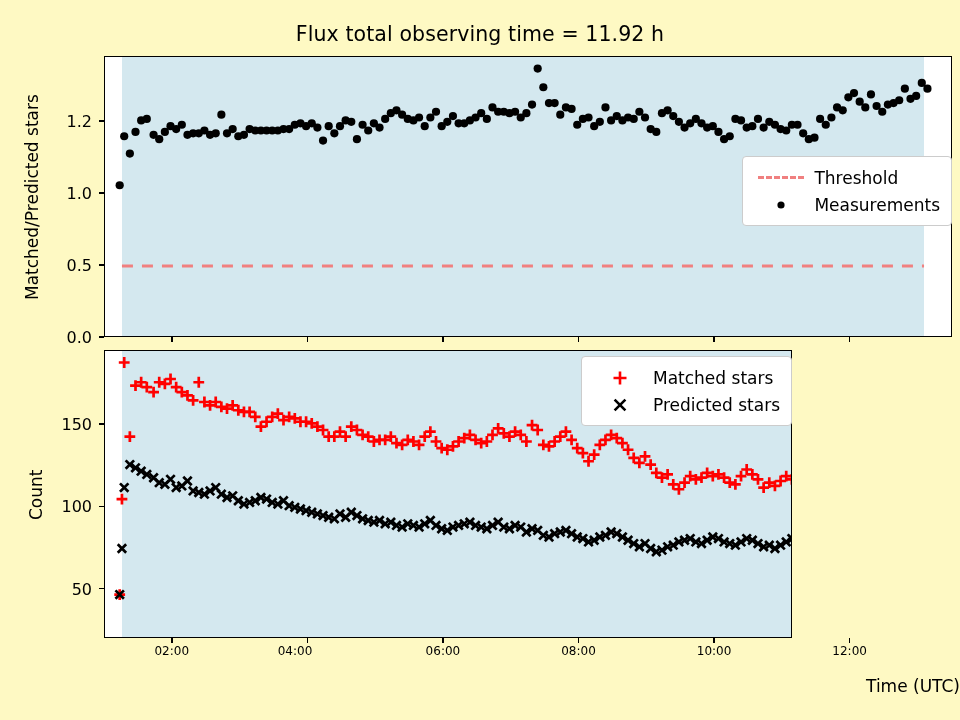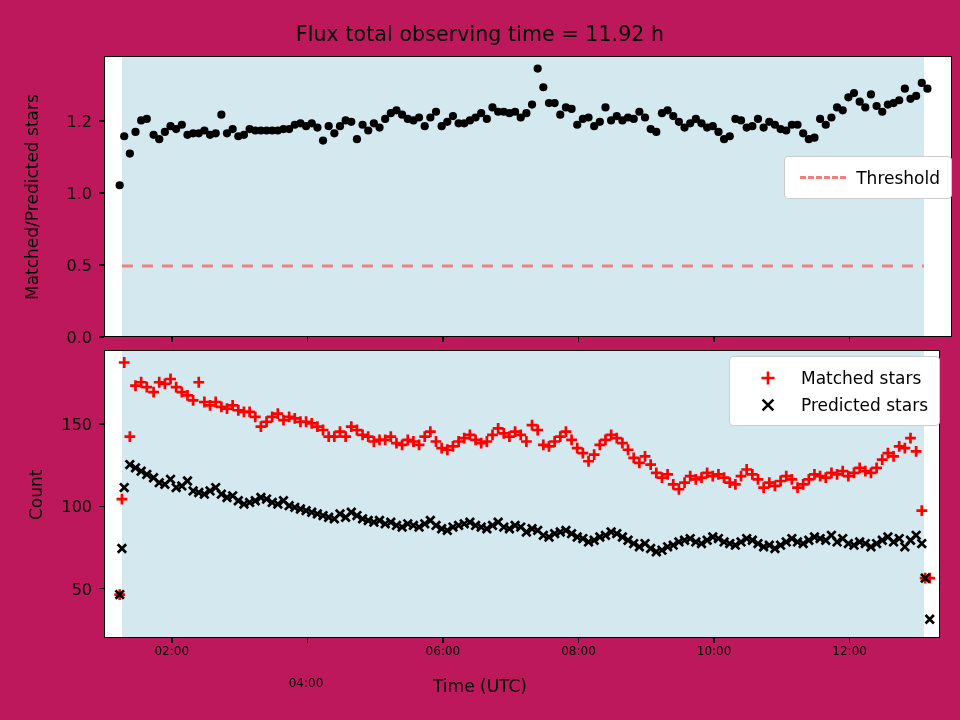--- a/index.html
+++ b/index.html
@@ -1,34 +1,34 @@
 <!DOCTYPE html>
 <html><head>
 <meta charset="utf-8">
 <style>
   html,body{margin:0;padding:0;background:#ffffff;}
   body{width:960px;height:720px;font-family:"DejaVu Sans",sans-serif;color:#000;}
-  #figure{position:relative;width:960px;height:720px;overflow:hidden;background:#be185d;}
+  #figure{position:relative;width:960px;height:720px;overflow:hidden;background:#fef9c3;}
 
   .axes{position:absolute;box-sizing:border-box;border:1.6px solid #000;background:#fff;}
   #axes-top{left:104px;top:56px;width:848px;height:281px;}
-  #axes-bottom{left:104px;top:350px;width:836px;height:288px;}
+  #axes-bottom{left:104px;top:350px;width:688px;height:288px;}
 
   .plotsurface{position:absolute;left:0;top:0;width:100%;height:100%;overflow:hidden;}
   .shade{position:absolute;top:0;height:100%;background:#d4e8ef;}
 
   svg.data{position:absolute;left:0;top:0;width:100%;height:100%;overflow:visible;}
 
   .fig-title{position:absolute;left:0;top:22px;width:960px;text-align:center;
     font-size:20.5px;color:#000;letter-spacing:.1px;}
 
   .ylabel{position:absolute;transform-origin:0 0;white-space:nowrap;font-size:17px;color:#000;}
   #ylabel-top{left:22px;top:320px;transform:rotate(-90deg);}
   #ylabel-bottom{left:26px;top:560px;transform:rotate(-90deg);}
-  .xlabel{position:absolute;top:676px;left:0;width:960px;text-align:center;font-size:17px;}
+  .xlabel{position:absolute;top:676px;left:0;width:960px;text-align:right;font-size:17px;}
 
   .tick-label-y{position:absolute;right:0;width:48px;text-align:right;font-size:16px;
     transform:translateY(-50%);color:#000;}
   .tick-label-x{position:absolute;top:6px;font-size:12px;transform:translateX(-50%);color:#000;}
   .tickmark-x{position:absolute;top:0;width:1.6px;height:5px;background:#000;}
 
   .ytick-area{position:absolute;left:0;width:104px;}
   .xtick-area{position:absolute;left:104px;width:836px;}
 
   .legend{position:absolute;background:#fff;border:1px solid #cccccc;border-radius:4px;
@@ -200,20 +200,28 @@
           </g>
         </svg>
     </div>
 
     <div class="legend" id="legend-top">
       <div class="legend-row">
         <span class="legend-key">
             <span class="dashline"></span>
           </span>
         <span class="legend-text">Threshold</span>
+      </div>
+      <div class="legend-row">
+        <span class="legend-key">
+          <svg width="14" height="14">
+              <circle cx="7" cy="7" r="3.6" fill="#000"></circle>
+            </svg>
+        </span>
+        <span class="legend-text">Measurements</span>
       </div>
     </div>
   </div>
 
   <div class="ytick-area" id="ytick-top" style="top: 56px; height: 281px;">
       <div class="tick-label-y" style="top: 281px; right: 12px;">0.0</div>
       <div style="position: absolute; right: 0px; top: 280.2px; width: 5px; height: 1.6px; background: rgb(0, 0, 0);"></div>
       <div class="tick-label-y" style="top: 208.949px; right: 12px;">0.5</div>
       <div style="position: absolute; right: 0px; top: 208.149px; width: 5px; height: 1.6px; background: rgb(0, 0, 0);"></div>
       <div class="tick-label-y" style="top: 136.897px; right: 12px;">1.0</div>
@@ -553,21 +561,21 @@
       <div style="position: absolute; right: 0px; top: 155.543px; width: 5px; height: 1.6px; background: rgb(0, 0, 0);"></div>
       <div class="tick-label-y" style="top: 74.0571px; right: 12px;">150</div>
       <div style="position: absolute; right: 0px; top: 73.2571px; width: 5px; height: 1.6px; background: rgb(0, 0, 0);"></div>
     </div>
   <div class="ylabel" id="ylabel-bottom" style="top: 519.5px;">Count</div>
 
   <div class="xtick-area" id="xtick-bottom" style="top: 638px; height: 34px;">
       <div class="tickmark-x" style="left: 66.9838px;"></div>
       <div class="tick-label-x" style="left: 67.7838px;">02:00</div>
       <div class="tickmark-x" style="left: 202.551px;"></div>
-      <div class="tick-label-x" style="left: 202px; margin-top: 32px;">04:00</div>
+      <div class="tick-label-x" style="left: 191px;">04:00</div>
       <div class="tickmark-x" style="left: 338.119px;"></div>
       <div class="tick-label-x" style="left: 338.919px;">06:00</div>
       <div class="tickmark-x" style="left: 473.686px;"></div>
       <div class="tick-label-x" style="left: 474.486px;">08:00</div>
       <div class="tickmark-x" style="left: 609.254px;"></div>
       <div class="tick-label-x" style="left: 610.054px;">10:00</div>
       <div class="tickmark-x" style="left: 744.822px;"></div>
       <div class="tick-label-x" style="left: 745.622px;">12:00</div>
     </div>
   <div class="xlabel">Time (UTC)</div>

